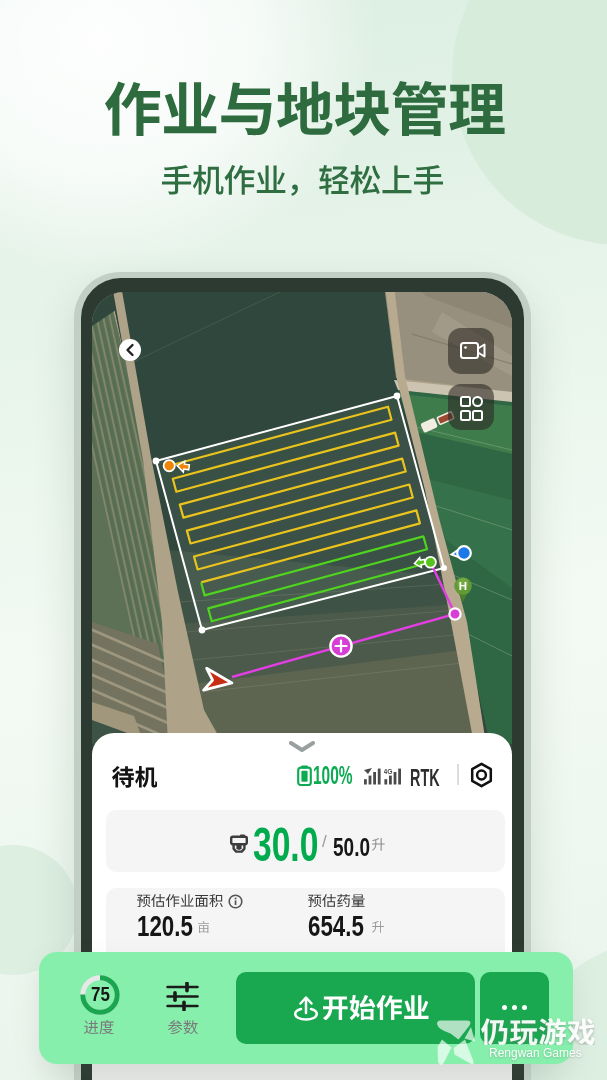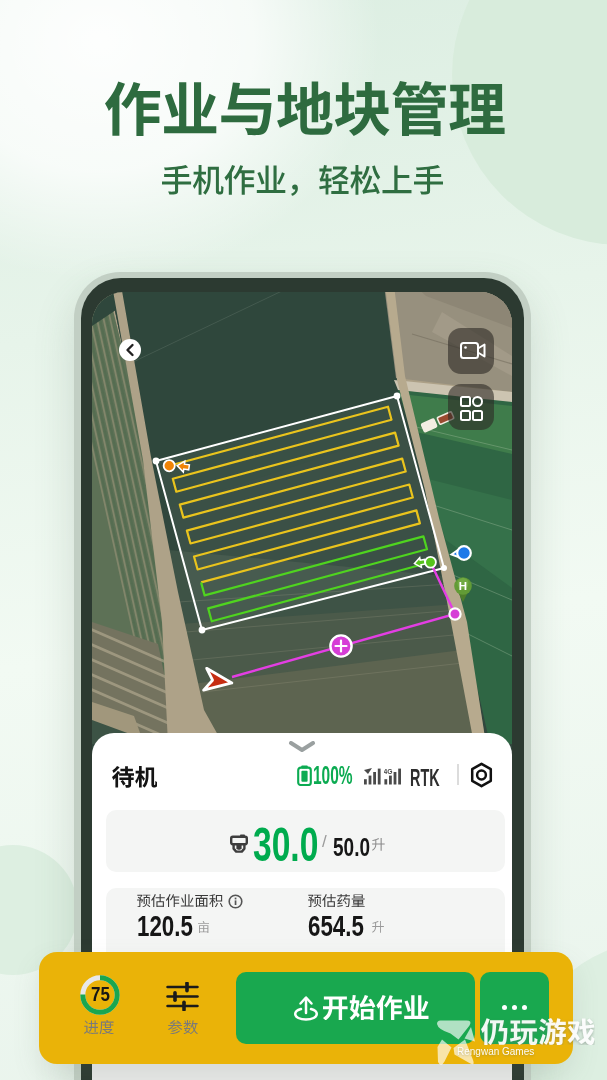--- a/index.html
+++ b/index.html
@@ -279,21 +279,21 @@
 <div class="abs num" style="left:216px;top:617.7px;font-size:29px;transform:scaleX(0.77)">654.5</div>
 
 <svg style="position:absolute;left:280.0px;top:629.0px" width="11.8" height="11.8" viewBox="0.5 -10.7 11.8 11.8">
         <path d="M6.4 -10.7C5.1 -9.9 2.8 -9.2 0.8 -8.7C0.9 -8.5 1.1 -8.2 1.1 -7.9C1.9 -8.1 2.8 -8.3 3.6 -8.6V-5.7H0.7V-4.7H3.6C3.5 -2.9 3.0 -1.0 0.5 0.3C0.8 0.5 1.1 0.8 1.2 1.1C3.9 -0.5 4.5 -2.6 4.6 -4.7H8.6V1.0H9.5V-4.7H12.4V-5.7H9.5V-10.7H8.6V-5.7H4.6V-8.9C5.6 -9.2 6.4 -9.5 7.2 -9.9Z" fill="#999999"></path>
       </svg>
 
 <div class="abs" style="left:0;top:770px;width:420px;height:18px;background:#e9eae9"></div>
 </div>
 </div>
 
-<div class="abs" style="left:39px;top:952px;width:534px;height:112px;background:#eab308;border-radius:18px;box-shadow:0 12px 28px rgba(90,110,95,0.13)">
+<div class="abs" style="left:39px;top:952px;width:534px;height:112px;background:#86efac;border-radius:18px;box-shadow:0 12px 28px rgba(90,110,95,0.13)">
 
 <svg class="abs" style="left:41px;top:23px" width="40" height="40" viewBox="0 0 40 40">
       <circle cx="20" cy="20" r="17.2" fill="none" stroke="#e8e8e8" stroke-width="5"></circle>
       <circle cx="20" cy="20" r="17.2" fill="none" stroke="#1aa64f" stroke-width="5" stroke-dasharray="81.05 108.07" transform="rotate(-90 20 20)"></circle>
     </svg>
 
 <div class="abs num" style="left:51.5px;top:31.1px;font-size:20px;transform:scaleX(0.85)">75</div>
 
 <svg style="position:absolute;left:45.1px;top:68.0px" width="29.8" height="14.3" viewBox="0.6 -13.1 29.8 14.3">
       <path d="M1.3 -12.1C2.1 -11.3 3.1 -10.2 3.6 -9.4L4.5 -10.2C4.0 -10.9 2.9 -11.9 2.1 -12.7ZM11.2 -12.7V-10.2H8.6V-12.7H7.5V-10.2H5.3V-9.1H7.5V-7.3L7.4 -6.3H5.2V-5.2H7.3C7.1 -4.0 6.6 -2.9 5.4 -2.0C5.6 -1.8 6.1 -1.4 6.2 -1.1C7.6 -2.2 8.2 -3.7 8.4 -5.2H11.2V-1.2H12.3V-5.2H14.6V-6.3H12.3V-9.1H14.3V-10.2H12.3V-12.7ZM8.6 -9.1H11.2V-6.3H8.6L8.6 -7.3ZM4.1 -7.4H0.8V-6.3H2.9V-1.9C2.2 -1.6 1.4 -0.9 0.6 -0.0L1.4 1.0C2.2 -0.0 2.9 -0.9 3.5 -0.9C3.8 -0.9 4.3 -0.4 4.9 -0.0C6.0 0.7 7.3 0.8 9.2 0.8C10.7 0.8 13.5 0.7 14.6 0.7C14.6 0.3 14.8 -0.2 14.9 -0.5C13.4 -0.4 11.1 -0.2 9.3 -0.2C7.5 -0.2 6.2 -0.4 5.2 -1.0C4.7 -1.3 4.4 -1.6 4.1 -1.8Z M21.5 -10.0V-8.6H19.0V-7.7H21.5V-5.1H27.5V-7.7H30.0V-8.6H27.5V-10.0H26.4V-8.6H22.6V-10.0ZM26.4 -7.7V-6.0H22.6V-7.7ZM27.2 -3.1C26.6 -2.3 25.6 -1.7 24.5 -1.2C23.4 -1.7 22.5 -2.4 21.8 -3.1ZM19.2 -4.1V-3.1H21.2L20.7 -2.9C21.3 -2.1 22.2 -1.3 23.2 -0.7C21.7 -0.3 20.1 0.0 18.5 0.2C18.6 0.4 18.9 0.9 18.9 1.1C20.9 0.9 22.8 0.5 24.4 -0.1C26.0 0.6 27.8 1.0 29.7 1.2C29.9 0.9 30.2 0.5 30.4 0.2C28.7 0.1 27.1 -0.2 25.7 -0.7C27.1 -1.4 28.2 -2.4 28.9 -3.8L28.2 -4.2L28.0 -4.1ZM22.8 -12.8C23.0 -12.4 23.3 -11.9 23.5 -11.5H17.5V-7.3C17.5 -4.9 17.3 -1.6 16.1 0.7C16.4 0.8 16.9 1.1 17.1 1.2C18.4 -1.2 18.6 -4.8 18.6 -7.3V-10.4H30.2V-11.5H24.8C24.6 -12.0 24.3 -12.6 24.0 -13.1Z" fill="#7a7a7a"></path>
@@ -344,12 +344,12 @@
       <path d="M25.5,36 L37,27.5 L45,48 Q47.5,55 40.5,50.5 L26.5,42.5 Z"></path>
     </g>
   </svg>
 
 <svg style="position:absolute;left:481.0px;top:1017.5px" width="113.6" height="27.1" viewBox="0.4 -24.5 113.6 27.1">
     <filter id="wmsh" x="-20%" y="-20%" width="140%" height="140%">
       <feDropShadow dx="0" dy="1.5" stdDeviation="1.5" flood-color="#6a7a70" flood-opacity="0.55"></feDropShadow>
     </filter>
     <path filter="url(#wmsh)" d="M9.4 -22.3V-19.2H12.0C11.9 -12.0 11.7 -4.4 7.3 0.2C8.3 0.8 9.4 1.8 9.9 2.7C14.7 -2.7 15.4 -11.2 15.6 -19.2H19.6C19.1 -16.4 18.4 -13.4 17.8 -11.3H23.3C23.0 -4.7 22.6 -1.9 22.0 -1.3C21.7 -0.9 21.4 -0.8 20.9 -0.8C20.2 -0.8 18.8 -0.9 17.3 -1.0C17.9 -0.1 18.4 1.4 18.4 2.3C20.0 2.4 21.5 2.4 22.4 2.3C23.5 2.1 24.2 1.8 24.9 0.9C25.9 -0.3 26.3 -3.8 26.7 -12.9C26.7 -13.4 26.8 -14.4 26.8 -14.4H21.7C22.3 -16.9 23.0 -19.8 23.4 -22.3ZM6.0 -24.2C4.7 -20.0 2.7 -15.9 0.4 -13.3C0.9 -12.4 1.8 -10.4 2.1 -9.5C2.6 -10.2 3.2 -10.9 3.7 -11.7V2.5H6.9V-17.6C7.8 -19.5 8.5 -21.4 9.1 -23.2Z M41.1 -22.2V-18.9H54.8V-22.2ZM29.3 -4.0 30.0 -0.7C33.0 -1.5 36.8 -2.5 40.4 -3.4L40.0 -6.4L36.6 -5.6V-10.7H39.4V-13.9H36.6V-18.9H39.6V-22.1H29.9V-18.9H33.3V-13.9H30.2V-10.7H33.3V-4.8C31.8 -4.5 30.5 -4.2 29.3 -4.0ZM39.9 -14.2V-10.9H43.2C42.9 -5.3 42.3 -2.0 36.6 -0.1C37.3 0.5 38.2 1.8 38.5 2.6C45.1 0.2 46.1 -4.1 46.5 -10.9H48.4V-1.8C48.4 1.4 49.0 2.4 51.7 2.4C52.1 2.4 53.1 2.4 53.6 2.4C55.8 2.4 56.6 1.1 56.9 -3.3C56.0 -3.5 54.6 -4.1 53.9 -4.7C53.8 -1.3 53.7 -0.8 53.3 -0.8C53.1 -0.8 52.4 -0.8 52.3 -0.8C51.9 -0.8 51.8 -0.9 51.8 -1.8V-10.9H56.3V-14.2Z M58.4 -13.9C59.8 -13.1 61.9 -11.9 62.9 -11.1L64.9 -13.9C63.8 -14.6 61.7 -15.6 60.3 -16.3ZM58.7 0.5 61.8 2.2C62.9 -0.6 64.0 -4.0 64.9 -7.1L62.2 -8.8C61.1 -5.4 59.7 -1.7 58.7 0.5ZM67.3 -23.3C68.0 -22.3 68.7 -21.1 69.1 -20.1L65.0 -20.1V-16.9H67.0C66.9 -10.3 66.6 -3.7 63.2 0.3C64.0 0.8 65.0 1.7 65.5 2.5C68.3 -0.8 69.4 -5.5 69.9 -10.6H71.7C71.5 -4.1 71.2 -1.7 70.7 -1.1C70.5 -0.8 70.3 -0.7 69.9 -0.7C69.5 -0.7 68.8 -0.7 67.9 -0.8C68.4 0.1 68.7 1.4 68.8 2.3C69.9 2.3 70.9 2.3 71.6 2.2C72.3 2.1 72.9 1.8 73.4 1.0C74.2 -0.1 74.5 -3.4 74.8 -12.4C74.8 -12.8 74.8 -13.7 74.8 -13.7H70.1L70.2 -16.9H74.5C74.2 -16.4 73.9 -15.9 73.6 -15.5C74.4 -15.1 75.6 -14.4 76.3 -13.9V-12.5H80.2C79.7 -12.0 79.3 -11.5 78.8 -11.1V-8.7H75.1V-5.6H78.8V-1.0C78.8 -0.6 78.7 -0.5 78.3 -0.5C77.9 -0.5 76.6 -0.5 75.5 -0.6C75.8 0.3 76.3 1.6 76.4 2.5C78.3 2.5 79.7 2.5 80.7 2.0C81.7 1.5 82.0 0.6 82.0 -0.9V-5.6H85.3V-8.7H82.0V-10.3C83.2 -11.5 84.4 -12.9 85.4 -14.2L83.4 -15.6L82.8 -15.5H77.4C77.7 -16.1 78.1 -16.8 78.3 -17.6H85.2V-20.8H79.3C79.5 -21.7 79.7 -22.7 79.9 -23.6L76.6 -24.2C76.3 -22.1 75.8 -19.9 75.1 -18.1V-20.1H70.5L72.6 -21.0C72.2 -21.9 71.3 -23.4 70.5 -24.5ZM59.4 -21.5C60.8 -20.6 62.9 -19.4 63.8 -18.6L65.0 -20.1L65.9 -21.3C64.8 -22.0 62.8 -23.2 61.3 -23.9Z M106.4 -22.3C107.6 -21.1 109.2 -19.3 110.0 -18.2L112.6 -20.2C111.8 -21.3 110.0 -22.9 108.8 -24.1ZM87.5 -15.0C89.0 -13.1 90.6 -10.9 92.1 -8.8C90.7 -6.0 89.0 -3.7 87.0 -2.2C87.8 -1.5 88.9 -0.2 89.4 0.6C91.3 -1.0 93.0 -3.0 94.3 -5.5C95.3 -4.0 96.1 -2.7 96.7 -1.5L99.3 -3.9C98.6 -5.3 97.4 -7.1 96.0 -9.0C97.3 -12.3 98.3 -16.2 98.8 -20.5L96.6 -21.3L96.1 -21.1H87.6V-18.2H95.1C94.8 -16.1 94.2 -14.1 93.6 -12.2L89.8 -17.0ZM110.0 -14.0C109.1 -11.8 107.9 -9.6 106.3 -7.7C105.9 -9.4 105.6 -11.5 105.4 -13.9L113.7 -14.9L113.3 -18.0L105.1 -17.0C105.0 -19.2 104.9 -21.6 104.9 -24.0H101.3C101.4 -21.4 101.5 -18.9 101.6 -16.6L98.6 -16.3L99.0 -13.1L101.9 -13.5C102.2 -10.0 102.7 -7.0 103.4 -4.6C101.8 -3.1 99.9 -1.9 98.0 -1.0C98.9 -0.3 100.0 0.7 100.7 1.6C102.1 0.8 103.5 -0.2 104.8 -1.3C106.1 0.9 107.7 2.3 110.1 2.5C111.7 2.7 113.2 1.4 114.0 -4.0C113.3 -4.4 111.8 -5.3 111.1 -6.1C110.9 -3.1 110.6 -1.7 109.9 -1.7C109.0 -1.9 108.2 -2.7 107.5 -4.0C109.7 -6.5 111.6 -9.4 112.8 -12.3Z" fill="#ffffff" fill-opacity="0.93"></path>
   </svg>
-<div class="abs" style="left:457px;top:1046px;font-size:10px;color:rgba(255,255,255,0.95);text-shadow:0 1px 2px rgba(100,110,105,0.38)">Rengwan Games</div>
+<div class="abs" style="left:489px;top:1046px;font-size:12px;color:rgba(255,255,255,0.95);text-shadow:0 1px 2px rgba(100,110,105,0.38)">Rengwan Games</div>
 </body></html>

